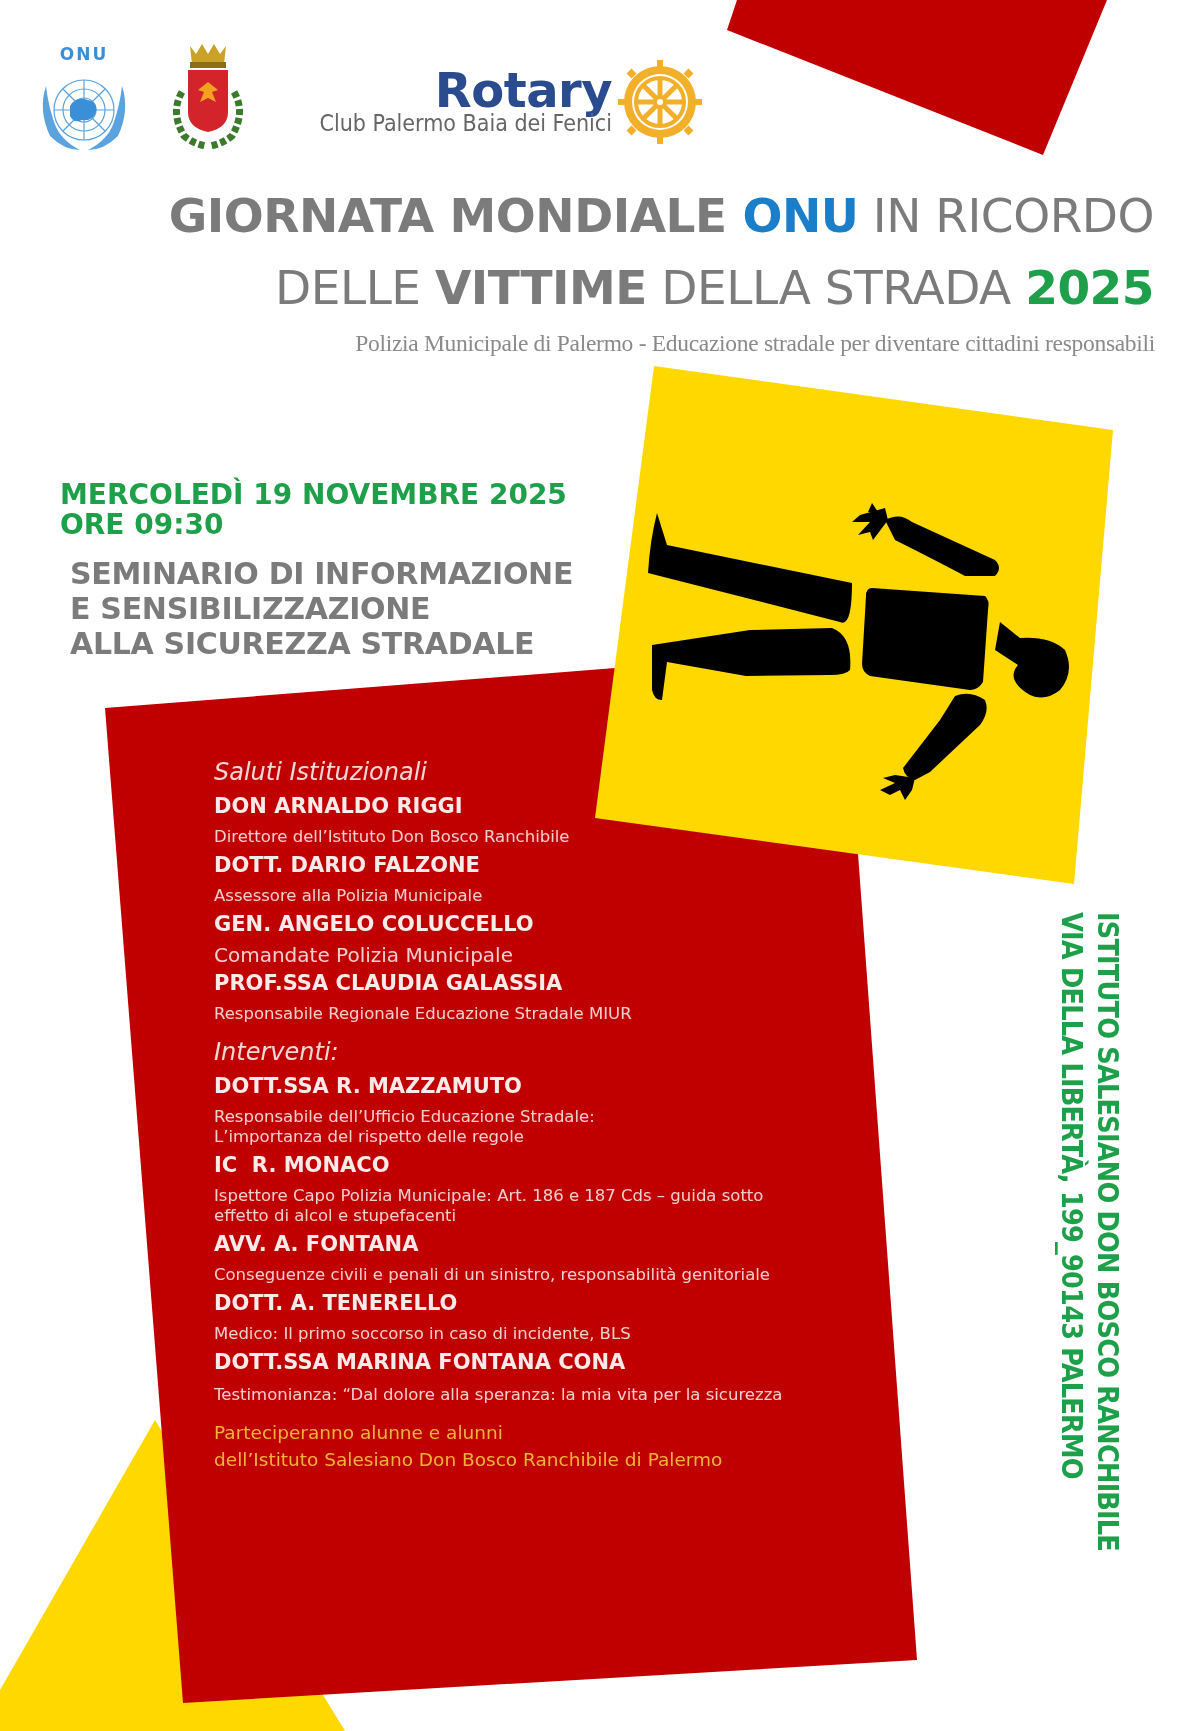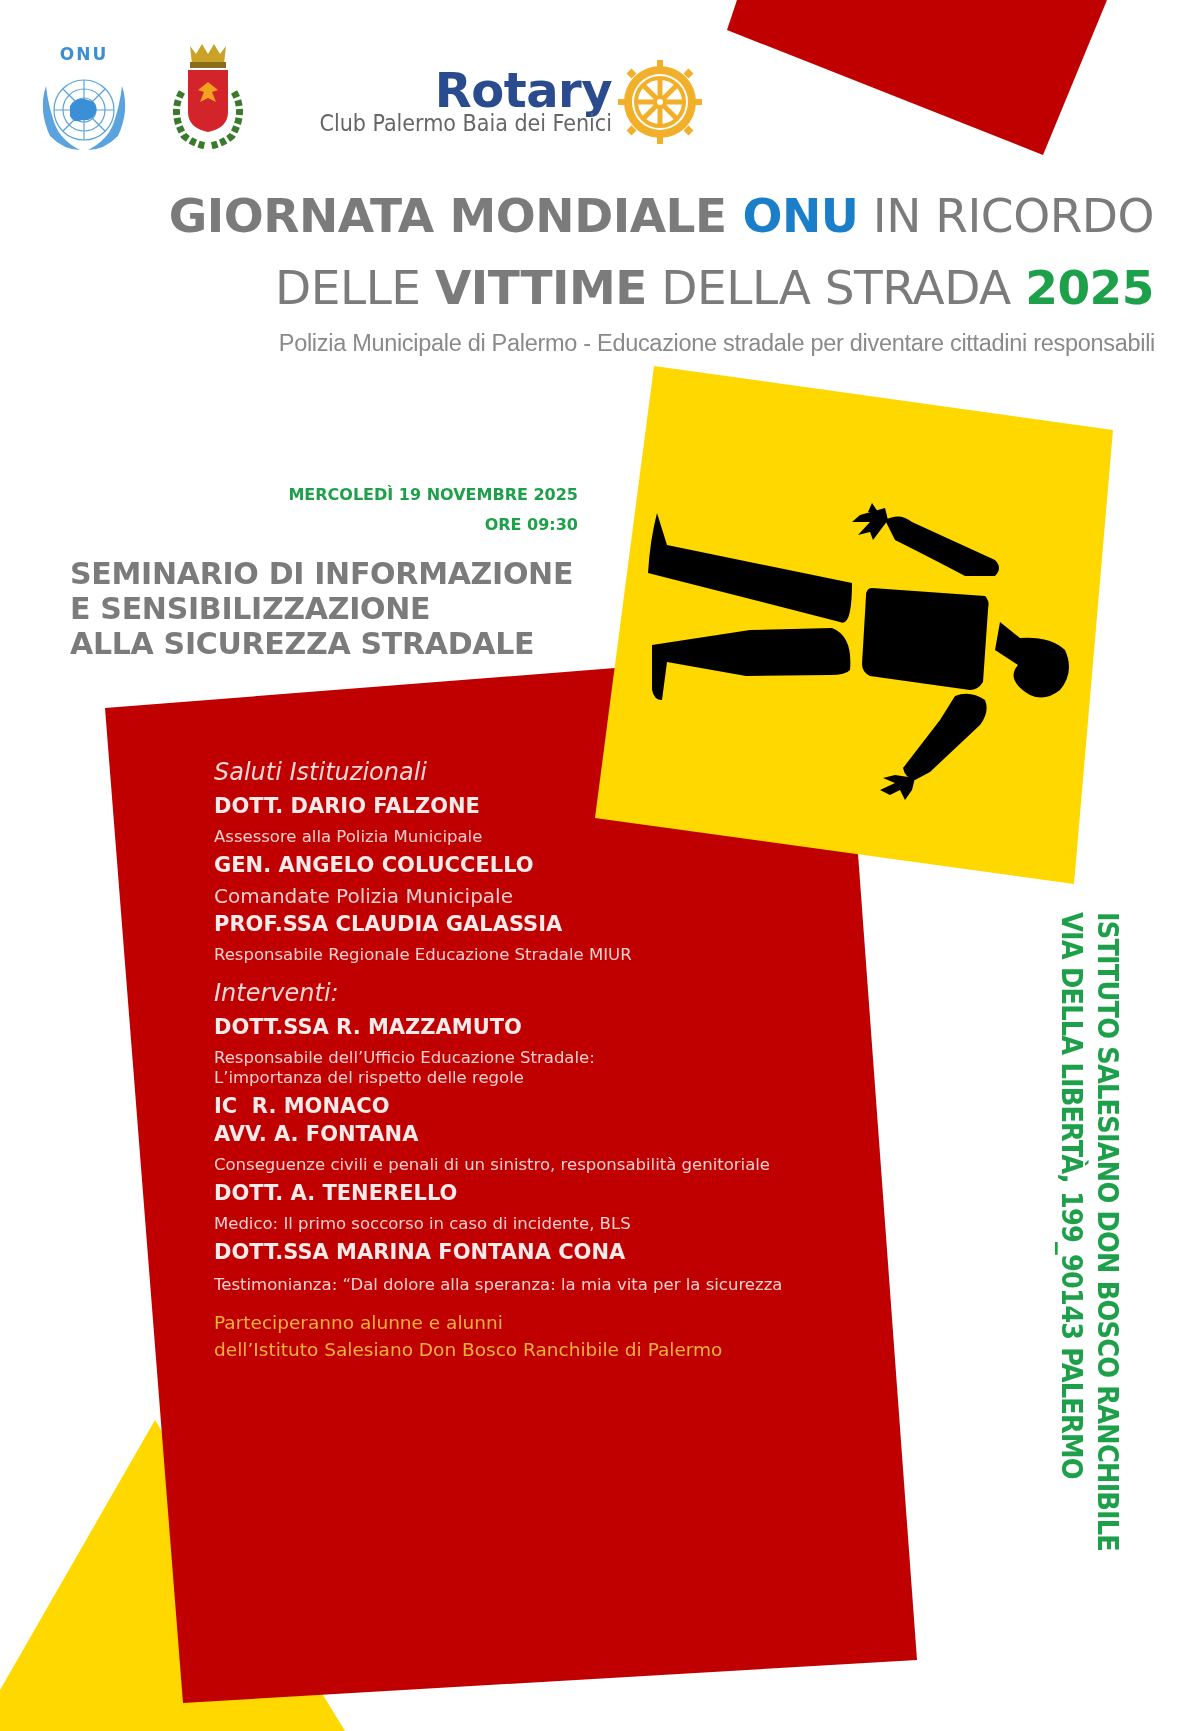--- a/index.html
+++ b/index.html
@@ -23,25 +23,25 @@
       font-size: 23px; color: #666; white-space: nowrap; font-stretch: condensed; margin-left: 32px; }
     .rotary-wheel { position: absolute; right: 6px; top: 0px; width: 88px; height: 88px; }
 
     
     .title { right: 46px; top: 180px; text-align: right; color: #7b7b7b; z-index: 2; }
     .title-line { font-family: "DejaVu Sans", sans-serif; font-size: 47px; line-height: 72px; white-space: nowrap; letter-spacing: -0.5px; }
     .bold { font-weight: bold; }
     .blue { color: #1a7fc8; font-weight: bold; }
     .green { color: #1ea04a; font-weight: bold; }
     .subtitle { left: 70px; top: 330px; width: 1085px; text-align: right; color: #8a8a8a;
-      font-family: Liberation Sans, sans-serif; font-size: 23.5px; white-space: nowrap; letter-spacing: -0.3px; z-index: 2; }
-
-    
-    .date-block { left: 60px; top: 480px; width: 518px; text-align: right; color: #1ea04a;
-      font-family: "DejaVu Sans", sans-serif; font-weight: bold; font-size: 16px; line-height: 30px; z-index: 2; }
+      font-family: Liberation Serif, serif; font-size: 23.5px; white-space: nowrap; letter-spacing: -0.3px; z-index: 2; }
+
+    
+    .date-block { left: 60px; top: 480px; width: 518px; color: #1ea04a;
+      font-family: "DejaVu Sans", sans-serif; font-weight: bold; font-size: 28px; line-height: 30px; z-index: 2; }
     .seminar { left: 70px; top: 556px; color: #7b7b7b; font-family: "DejaVu Sans", sans-serif;
       font-weight: bold; font-size: 30px; line-height: 35px; z-index: 2; letter-spacing: -0.3px; }
 
     
     .program { left: 214px; top: 758px; width: 640px; color: #f6dcdc; z-index: 2; font-family: "DejaVu Sans", sans-serif; }
     .section-label { font-style: italic; font-size: 24px; margin-bottom: 8px; color: #f3d8d8; }
     .speaker-name { font-weight: bold; font-size: 21px; color: #fbeaea; margin-top: 4px; }
     .speaker-role { font-size: 16.5px; line-height: 20px; margin: 9px 0 6px 0; color: #f3d0d0; }
     .speaker-role.large { font-size: 20px; }
     .section-gap { height: 8px; }
@@ -167,20 +167,24 @@
 <div class="abs seminar">
   <div>SEMINARIO DI INFORMAZIONE</div>
   <div>E SENSIBILIZZAZIONE</div>
   <div>ALLA SICUREZZA STRADALE</div>
 </div>
 
 <div class="abs program">
   <div class="section-label">Saluti Istituzionali</div>
 
   <div>
+    <div class="speaker-name">DON ARNALDO RIGGI</div>
+    <div class="speaker-role">Direttore dell’Istituto Don Bosco Ranchibile</div>
+  </div>
+  <div>
     <div class="speaker-name">DOTT. DARIO FALZONE</div>
     <div class="speaker-role">Assessore alla Polizia Municipale</div>
   </div>
   <div>
     <div class="speaker-name">GEN. ANGELO COLUCCELLO</div>
     <div class="speaker-role large">Comandate Polizia Municipale</div>
   </div>
   <div>
     <div class="speaker-name">PROF.SSA CLAUDIA GALASSIA</div>
     <div class="speaker-role">Responsabile Regionale Educazione Stradale MIUR</div>
@@ -191,20 +195,24 @@
 
   <div>
     <div class="speaker-name">DOTT.SSA R. MAZZAMUTO</div>
     <div class="speaker-role">
       <div>Responsabile dell’Ufficio Educazione Stradale:</div>
       <div>L’importanza del rispetto delle regole</div>
     </div>
   </div>
   <div>
     <div class="speaker-name" style="white-space:pre;">IC  R. MONACO</div>
+    <div class="speaker-role">
+      <div>Ispettore Capo Polizia Municipale: Art. 186 e 187 Cds – guida sotto</div>
+      <div>effetto di alcol e stupefacenti</div>
+    </div>
   </div>
   <div>
     <div class="speaker-name">AVV. A. FONTANA</div>
     <div class="speaker-role">
       <div>Conseguenze civili e penali di un sinistro, responsabilità genitoriale</div>
     </div>
   </div>
   <div>
     <div class="speaker-name">DOTT. A. TENERELLO</div>
     <div class="speaker-role">

